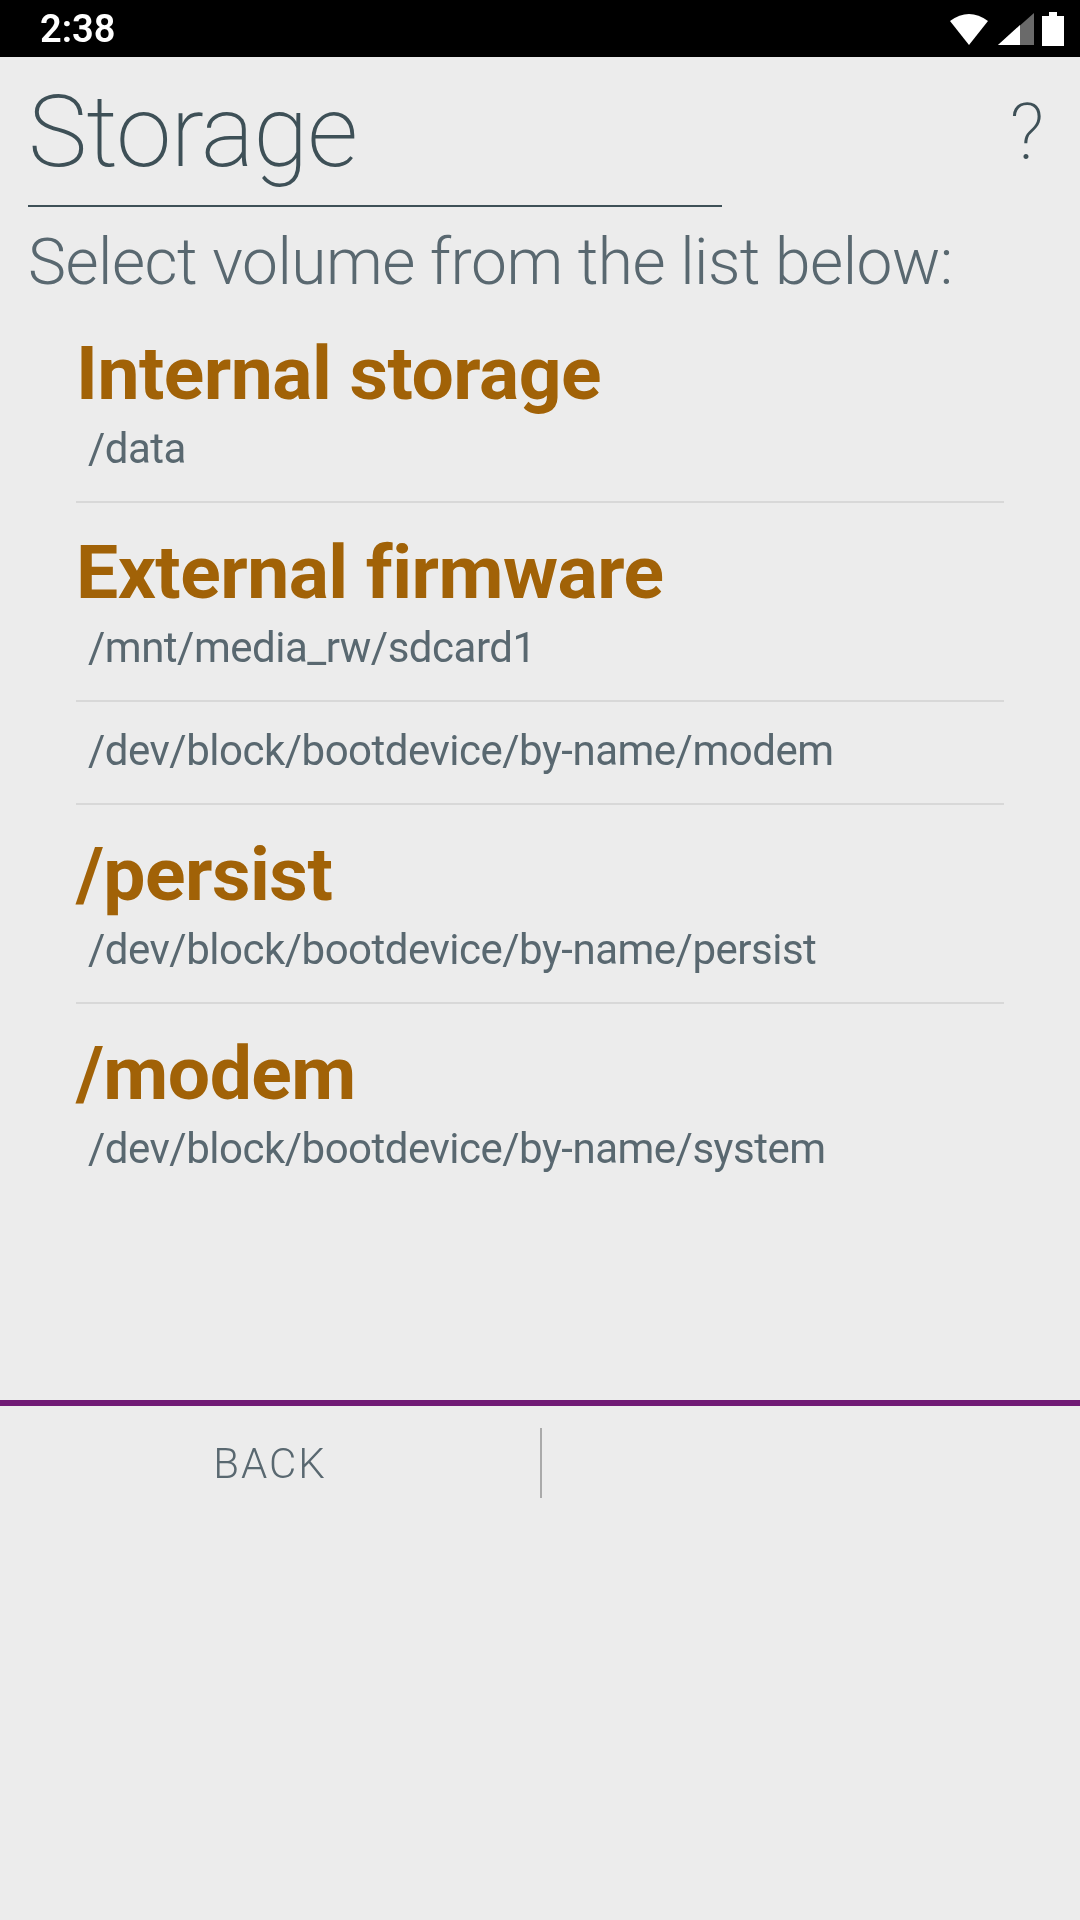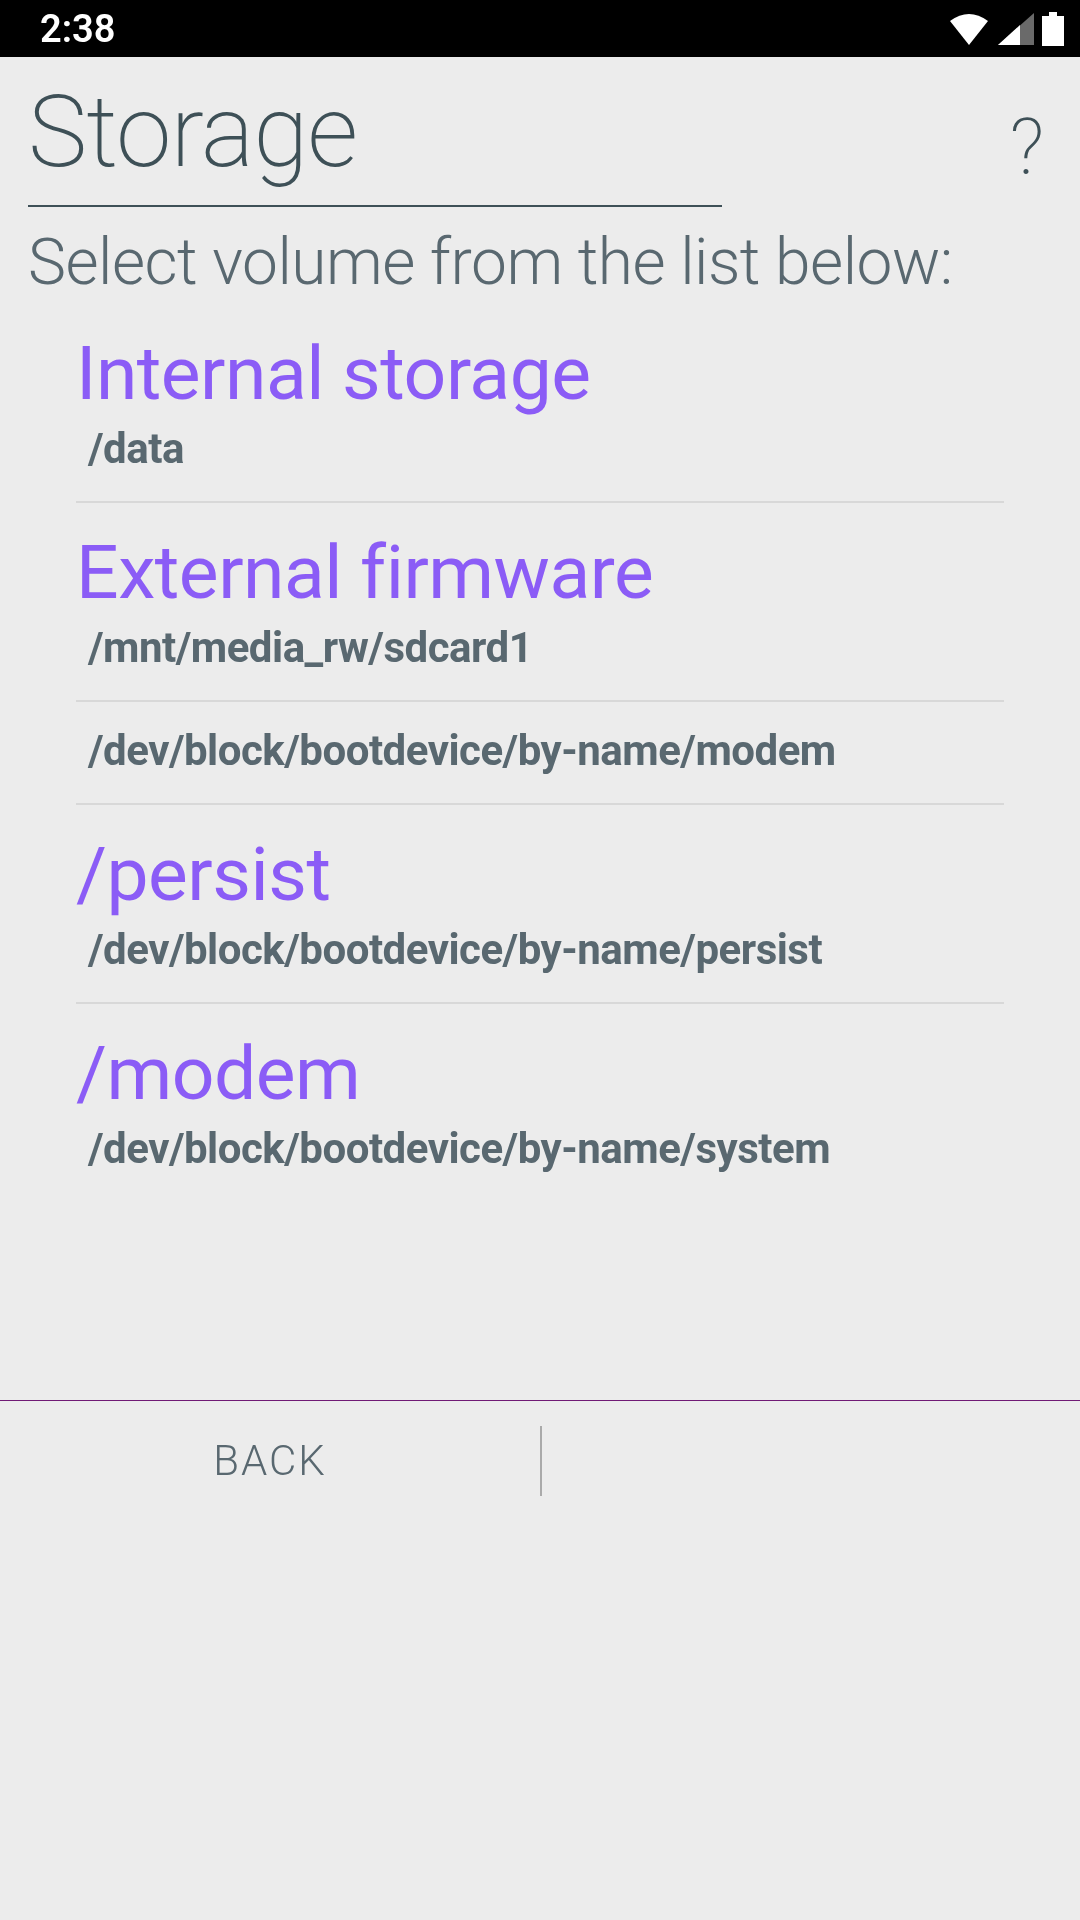--- a/index.html
+++ b/index.html
@@ -32,21 +32,21 @@
     margin-left: 24px;
   }
   .status-icons {
     display: flex;
     align-items: center;
     gap: 8px;
   }
   .header {
     padding: 20px 28px 0 28px;
     display: flex;
-    align-items: center;
+    align-items: flex-start;
     justify-content: space-between;
   }
   .header-title-wrap {
     flex: 1;
   }
   .header-title {
     font-size: 100px;
     font-weight: 200;
     color: #3e5057;
     letter-spacing: -1px;
@@ -68,29 +68,29 @@
   .subtitle {
     padding: 14px 28px 0 28px;
     font-size: 64px;
     font-weight: 300;
     color: #596870;
     line-height: 1.3;
     letter-spacing: -0.5px;
   }
   .item-title {
     font-size: 75px;
-    font-weight: 400;
-    color: #8b5cf6;
+    font-weight: 700;
+    color: #a16207;
     letter-spacing: -0.5px;
     line-height: 1.2;
     margin-bottom: 6px;
   }
   .item-path {
     font-size: 42px;
-    font-weight: 700;
+    font-weight: 400;
     color: #596870;
     padding-left: 12px;
     letter-spacing: -0.5px;
   }
   .list-container {
     padding-left: 76px;
     padding-right: 76px;
   }
   .volume-item {
     padding-top: 24px;
@@ -122,21 +122,21 @@
     left: 0;
     right: 0;
     bottom: 0;
     display: flex;
     flex-direction: column;
   }
   .main-content {
     flex: 1;
   }
   .bottom-fixed {
-    border-top: 1px solid #701a75;
+    border-top: 6px solid #701a75;
     display: flex;
     align-items: center;
     height: 120px;
     margin-bottom: 400px;
   }
 </style>
 </head>
 <body>
 
 <div class="status-bar">

